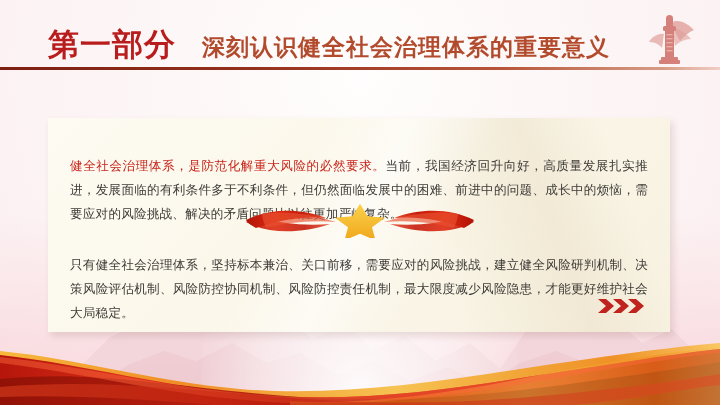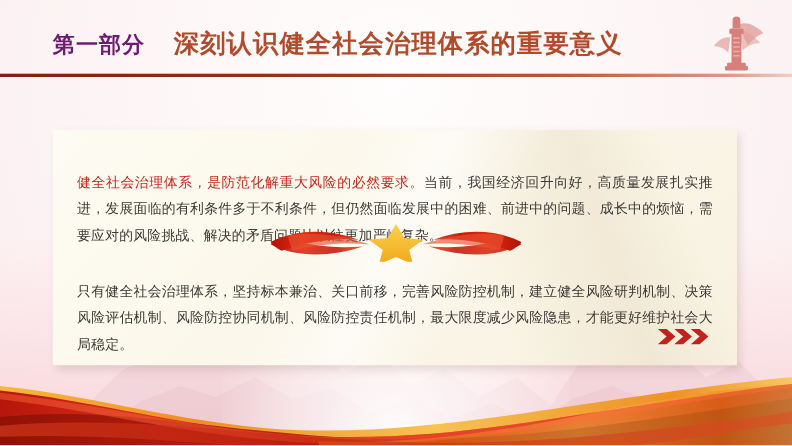--- a/index.html
+++ b/index.html
@@ -58,23 +58,23 @@
     background: linear-gradient(to right, #7d1f12 0%, #94301c 35%, #b8563a 70%, #d79b85 92%, #f0cfc4 100%);
   }
   .title-row {
     position: absolute;
     left: 48px; top: 24px;
     display: flex;
     align-items: baseline;
     gap: 26px;
   }
   .title-part {
-    font-size: 20px;
+    font-size: 31px;
     font-weight: bold;
-    color: #701a75;
+    color: #b91c1c;
     letter-spacing: 1px;
     white-space: nowrap;
   }
   .title-main {
     font-size: 23px;
     font-weight: bold;
     color: #b24a2c;
     letter-spacing: 1px;
     white-space: nowrap;
   }
@@ -269,21 +269,21 @@
         <path d="M18,10 C42,6 66,10 92,18 C68,16 44,18 22,24 C20,19 18,14 18,10 Z" fill="#e8512f" opacity="0.65"></path>
 
         <path d="M230,16 C206,4 176,4 150,14 C172,12 198,16 220,24 C224,22 228,19 230,16 Z" fill="url(#ribR)"></path>
         <path d="M230,18 C208,30 176,30 146,20 C170,22 196,20 218,12 C223,14 228,16 230,18 Z" fill="url(#ribR)" opacity="0.9"></path>
         <path d="M214,10 C190,6 166,10 140,18 C164,16 188,18 210,24 C212,19 214,14 214,10 Z" fill="#e8512f" opacity="0.65"></path>
 
         <polygon fill="url(#starG)" points="116,2 123.6,18.2 141,20 128,32.2 131.5,49 116,40.5 100.5,49 104,32.2 91,20 108.4,18.2" transform="translate(0,-5) scale(1 0.78) translate(0,4)"></polygon>
       </svg>
     </div>
 
-    <p class="para para-2">只有健全社会治理体系，坚持标本兼治、关口前移，完善风险防控机制，建立健全风险研判机制、决策风险评估机制、风险防控协同机制、风险防控责任机制，最大限度减少风险隐患，才能更好维护社会大局稳定。</p>
+    <p class="para para-2">只有健全社会治理体系，坚持标本兼治、关口前移，需要应对的风险挑战，建立健全风险研判机制、决策风险评估机制、风险防控协同机制、风险防控责任机制，最大限度减少风险隐患，才能更好维护社会大局稳定。</p>
 
     <div class="chevrons">
       <svg viewBox="0 0 50 16">
         <g fill="#c0231e">
           <polygon points="0,1 8,1 16,8 8,15 0,15 8,8"></polygon>
           <polygon points="15,1 23,1 31,8 23,15 15,15 23,8"></polygon>
           <polygon points="30,1 38,1 46,8 38,15 30,15 38,8"></polygon>
         </g>
       </svg>
     </div>

